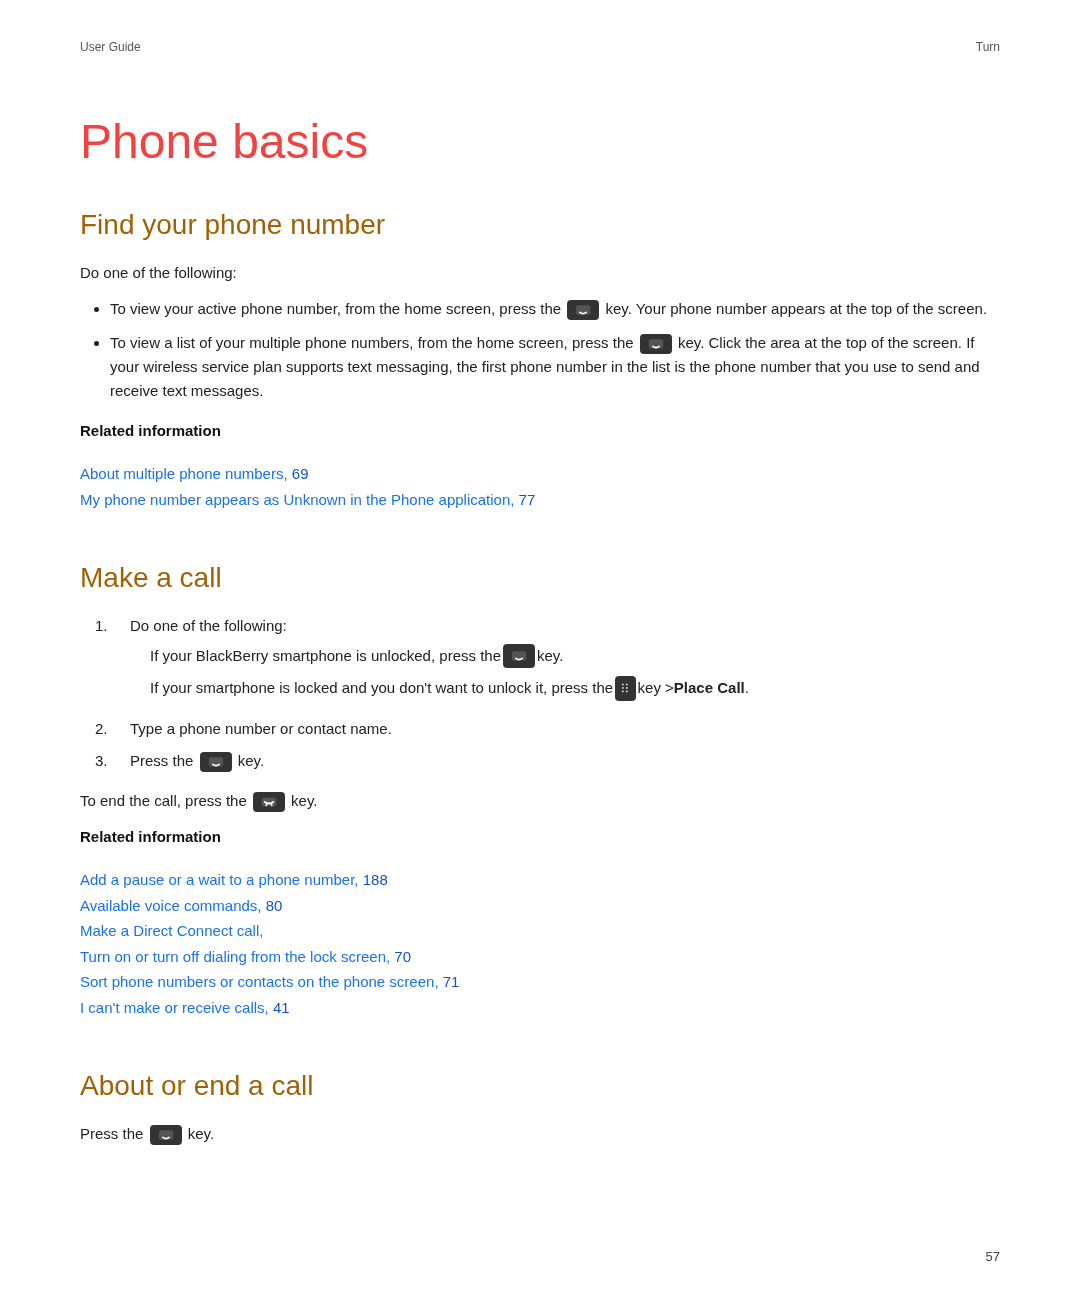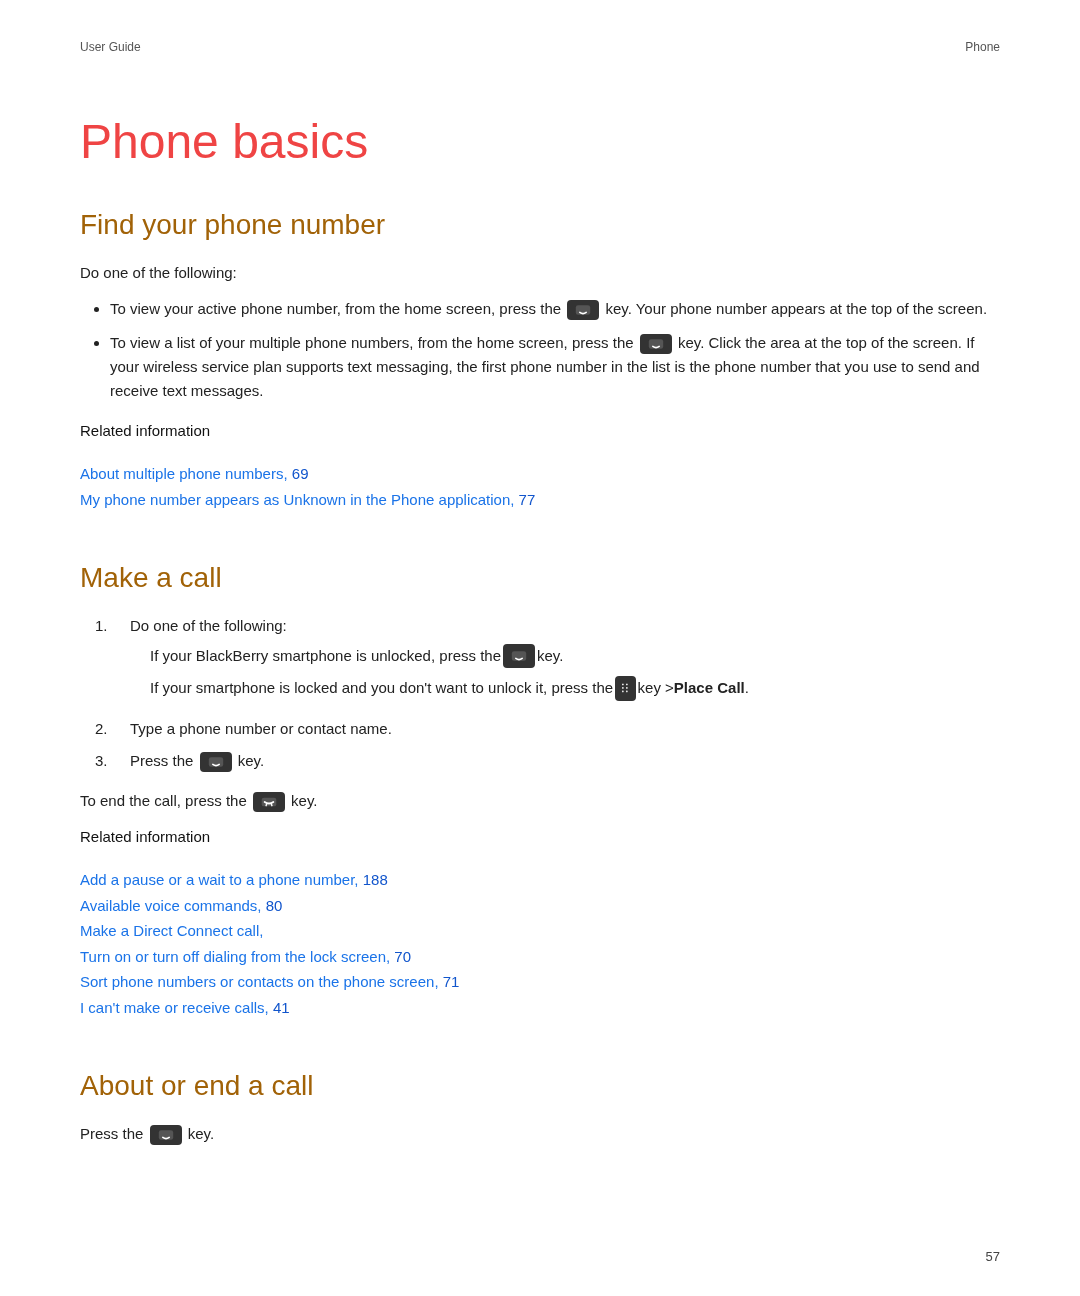--- a/index.html
+++ b/index.html
@@ -66,21 +66,21 @@
 
     ul li {
       font-size: 15px;
       line-height: 1.6;
       margin-bottom: 10px;
       color: #222;
     }
 
     .related-info-heading {
       font-size: 15px;
-      font-weight: normal;
+      font-weight: bold;
       margin-bottom: 6px;
       color: #111;
     }
 
     .related-links {
       list-style: none;
       margin-left: 0;
       margin-bottom: 0;
       margin-top: 18px;
     }
@@ -194,21 +194,21 @@
       line-height: 1.6;
     }
   </style>
 </head>
 <body>
 
 <div class="page-container">
 
   <div class="header">
     <span class="header-left">User Guide</span>
-    <span class="header-right">Phone</span>
+    <span class="header-right">Turn</span>
   </div>
 
   <h1>Phone basics</h1>
 
   <div class="section">
     <h2>Find your phone number</h2>
     <p>Do one of the following:</p>
     <ul>
       <li>
         To view your active phone number, from the home screen, press the

